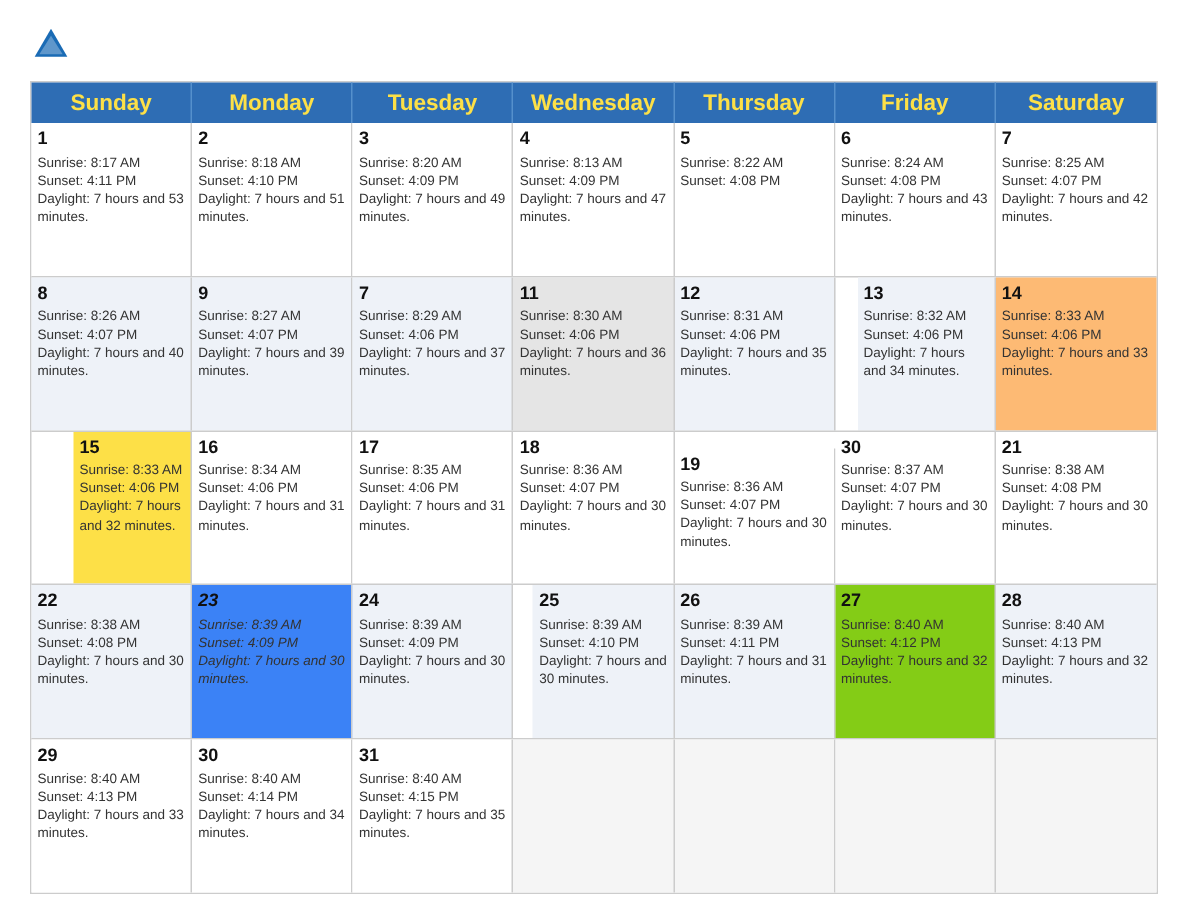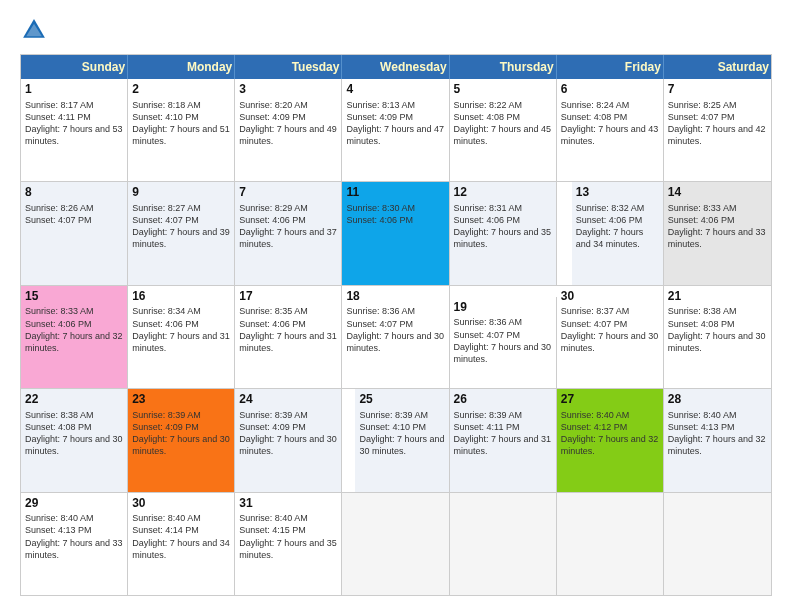--- a/index.html
+++ b/index.html
@@ -56,23 +56,23 @@
       display: flex;
       flex-direction: column;
       border: 1px solid #ccc;
     }
     .cal-header {
       display: grid;
       grid-template-columns: repeat(7, 1fr);
       background: #2e6db4;
     }
     .cal-header-cell {
-      color: #fef9c3;
-      text-align: right;
-      font-size: 12px;
+      color: #fde047;
+      text-align: center;
+      font-size: 15px;
       font-weight: bold;
       padding: 5px 2px;
       border-right: 1px solid #5590cc;
     }
     .cal-header-cell:last-child { border-right: none; }
     .cal-body {
       flex: 1;
       display: flex;
       flex-direction: column;
     }
@@ -159,79 +159,80 @@
           <div class="cal-cell" style="background: rgb(255, 255, 255);">
         <div class="day-num">4</div>
         <div class="cell-line">Sunrise: 8:13 AM</div>
         <div class="cell-line">Sunset: 4:09 PM</div>
         <div class="cell-line">Daylight: 7 hours and 47 minutes.</div>
       </div>
           <div class="cal-cell" style="background: rgb(255, 255, 255);">
         <div class="day-num">5</div>
         <div class="cell-line">Sunrise: 8:22 AM</div>
         <div class="cell-line">Sunset: 4:08 PM</div>
-        <div class="cell-line">Daylight: 7 hours and 45 minutes.</div>
       </div>
           <div class="cal-cell" style="background: rgb(255, 255, 255);">
         <div class="day-num">6</div>
         <div class="cell-line">Sunrise: 8:24 AM</div>
         <div class="cell-line">Sunset: 4:08 PM</div>
         <div class="cell-line">Daylight: 7 hours and 43 minutes.</div>
       </div>
           <div class="cal-cell" style="background: rgb(255, 255, 255);">
         <div class="day-num">7</div>
         <div class="cell-line">Sunrise: 8:25 AM</div>
         <div class="cell-line">Sunset: 4:07 PM</div>
         <div class="cell-line">Daylight: 7 hours and 42 minutes.</div>
       </div>
         </div>
         <div class="cal-row">
           <div class="cal-cell" style="background: rgb(238, 242, 248);">
         <div class="day-num">8</div>
         <div class="cell-line">Sunrise: 8:26 AM</div>
         <div class="cell-line">Sunset: 4:07 PM</div>
+        <div class="cell-line">Daylight: 7 hours and 40 minutes.</div>
       </div>
           <div class="cal-cell" style="background: rgb(238, 242, 248);">
         <div class="day-num">9</div>
         <div class="cell-line">Sunrise: 8:27 AM</div>
         <div class="cell-line">Sunset: 4:07 PM</div>
         <div class="cell-line">Daylight: 7 hours and 39 minutes.</div>
       </div>
           <div class="cal-cell" style="background: rgb(238, 242, 248);">
         <div class="day-num">7</div>
         <div class="cell-line">Sunrise: 8:29 AM</div>
         <div class="cell-line">Sunset: 4:06 PM</div>
         <div class="cell-line">Daylight: 7 hours and 37 minutes.</div>
       </div>
-          <div class="cal-cell" style="background: #0ea5e9;">
+          <div class="cal-cell" style="background: #e5e5e5;">
         <div class="day-num">11</div>
         <div class="cell-line">Sunrise: 8:30 AM</div>
         <div class="cell-line">Sunset: 4:06 PM</div>
+        <div class="cell-line">Daylight: 7 hours and 36 minutes.</div>
       </div>
           <div class="cal-cell" style="background: rgb(238, 242, 248);">
         <div class="day-num">12</div>
         <div class="cell-line">Sunrise: 8:31 AM</div>
         <div class="cell-line">Sunset: 4:06 PM</div>
         <div class="cell-line">Daylight: 7 hours and 35 minutes.</div>
       </div>
           <div class="cal-cell" style="background: rgb(238, 242, 248); margin-left: 15px;">
         <div class="day-num">13</div>
         <div class="cell-line">Sunrise: 8:32 AM</div>
         <div class="cell-line">Sunset: 4:06 PM</div>
         <div class="cell-line">Daylight: 7 hours and 34 minutes.</div>
       </div>
-          <div class="cal-cell" style="background: #e5e5e5;">
+          <div class="cal-cell" style="background: #fdba74;">
         <div class="day-num">14</div>
         <div class="cell-line">Sunrise: 8:33 AM</div>
         <div class="cell-line">Sunset: 4:06 PM</div>
         <div class="cell-line">Daylight: 7 hours and 33 minutes.</div>
       </div>
         </div>
         <div class="cal-row">
-          <div class="cal-cell" style="background: #f9a8d4;">
+          <div class="cal-cell" style="background: #fde047; margin-left: 28px;">
         <div class="day-num">15</div>
         <div class="cell-line">Sunrise: 8:33 AM</div>
         <div class="cell-line">Sunset: 4:06 PM</div>
         <div class="cell-line">Daylight: 7 hours and 32 minutes.</div>
       </div>
           <div class="cal-cell" style="background: rgb(255, 255, 255);">
         <div class="day-num">16</div>
         <div class="cell-line">Sunrise: 8:34 AM</div>
         <div class="cell-line">Sunset: 4:06 PM</div>
         <div class="cell-line">Daylight: 7 hours and 31 minutes.</div>
@@ -267,21 +268,21 @@
         <div class="cell-line">Daylight: 7 hours and 30 minutes.</div>
       </div>
         </div>
         <div class="cal-row">
           <div class="cal-cell" style="background: rgb(238, 242, 248);">
         <div class="day-num">22</div>
         <div class="cell-line">Sunrise: 8:38 AM</div>
         <div class="cell-line">Sunset: 4:08 PM</div>
         <div class="cell-line">Daylight: 7 hours and 30 minutes.</div>
       </div>
-          <div class="cal-cell" style="background: #f97316;">
+          <div class="cal-cell" style="background: #3b82f6; font-style: italic;">
         <div class="day-num">23</div>
         <div class="cell-line">Sunrise: 8:39 AM</div>
         <div class="cell-line">Sunset: 4:09 PM</div>
         <div class="cell-line">Daylight: 7 hours and 30 minutes.</div>
       </div>
           <div class="cal-cell" style="background: rgb(238, 242, 248);">
         <div class="day-num">24</div>
         <div class="cell-line">Sunrise: 8:39 AM</div>
         <div class="cell-line">Sunset: 4:09 PM</div>
         <div class="cell-line">Daylight: 7 hours and 30 minutes.</div>

